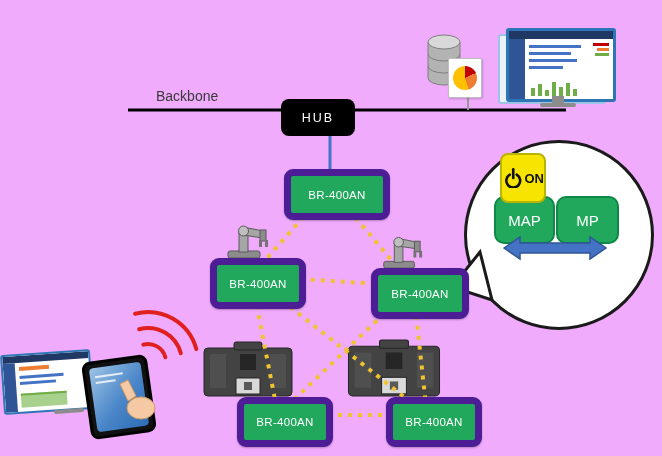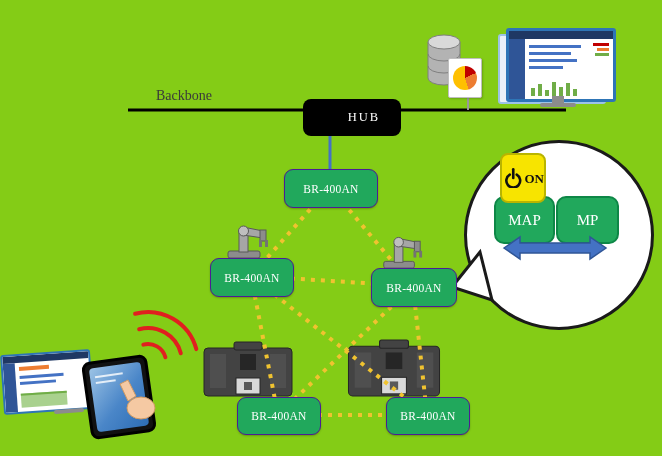--- a/index.html
+++ b/index.html
@@ -1,31 +1,31 @@
 <!DOCTYPE html>
 <html><head>
 <meta charset="utf-8">
 <style>
   html,body{margin:0;padding:0;background:#fff;}
   .canvas{
-    position:relative;width:662px;height:456px;background:#84cc16;
-    font-family:Liberation Serif, serif;overflow:hidden;
+    position:relative;width:662px;height:456px;background:#f0abfc;
+    font-family:Liberation Sans, sans-serif;overflow:hidden;
   }
   .abs{position:absolute;}
   svg{display:block;}
 
   
   .backbone-label{font-size:14px;color:#3a3a3a;}
   .hub{
     background:#000;color:#fff;border-radius:8px;
     display:flex;align-items:center;justify-content:center;
     font-size:12.5px;letter-spacing:2px;z-index:2;
   }
   .node{
-    background:#21A85C;color:#fff;border:1px solid #4c1d95;border-radius:9px;
+    background:#21A85C;color:#fff;border:7px solid #4c1d95;border-radius:9px;
     display:flex;align-items:center;justify-content:center;
     font-size:11.5px;letter-spacing:.3px;z-index:4;
     box-shadow:0 1px 2px rgba(0,0,0,.25);
   }
 
   
   .callout-circle{
     border:3px solid #1a1a1a;border-radius:50%;background:#fff;z-index:3;
   }
   .pill-green{
@@ -82,21 +82,21 @@
       <line x1="278" y1="415" x2="427" y2="415"></line>
     </g>
     <g stroke="#E0201F" stroke-width="4" fill="none" stroke-linecap="round">
       <path d="M165.4 357.3 A18 18 0 0 0 143.3 344.6"></path>
       <path d="M180.8 353.2 A34 34 0 0 0 139.2 329.2"></path>
       <path d="M196.3 349.1 A50 50 0 0 0 135.1 313.7"></path>
     </g>
   </svg>
 
   <div class="abs backbone-label" style="left:156px;top:88px;z-index:2;">Backbone</div>
-  <div class="abs hub" style="left:303px;top:99px;width:74px;height:37px;padding-left:24px;">HUB</div>
+  <div class="abs hub" style="left:281px;top:99px;width:74px;height:37px;">HUB</div>
 
   <svg class="abs" style="left:422px;top:30px;z-index:2;" width="66" height="66" viewBox="0 0 66 66">
     <path d="M6 12 v36 a16 7 0 0 0 32 0 v-36" fill="#b3b3b3" stroke="#7f7f7f"></path>
     <ellipse cx="22" cy="12" rx="16" ry="7" fill="#d9d9d9" stroke="#7f7f7f"></ellipse>
     <path d="M6 24 a16 7 0 0 0 32 0" fill="none" stroke="#7f7f7f"></path>
     <path d="M6 36 a16 7 0 0 0 32 0" fill="none" stroke="#7f7f7f"></path>
   </svg>
   <div class="abs" style="left:448px;top:58px;width:32px;height:38px;background:#fff;border:1px solid #bfbfbf;border-radius:2px;z-index:3;box-shadow:1px 1px 2px rgba(0,0,0,.2);">
     <div style="position:absolute;left:4px;top:7px;width:24px;height:24px;border-radius:50%;background:conic-gradient(#c00000 0 18%,#ed7d31 18% 45%,#ffc000 45% 100%);"></div>
   </div>

